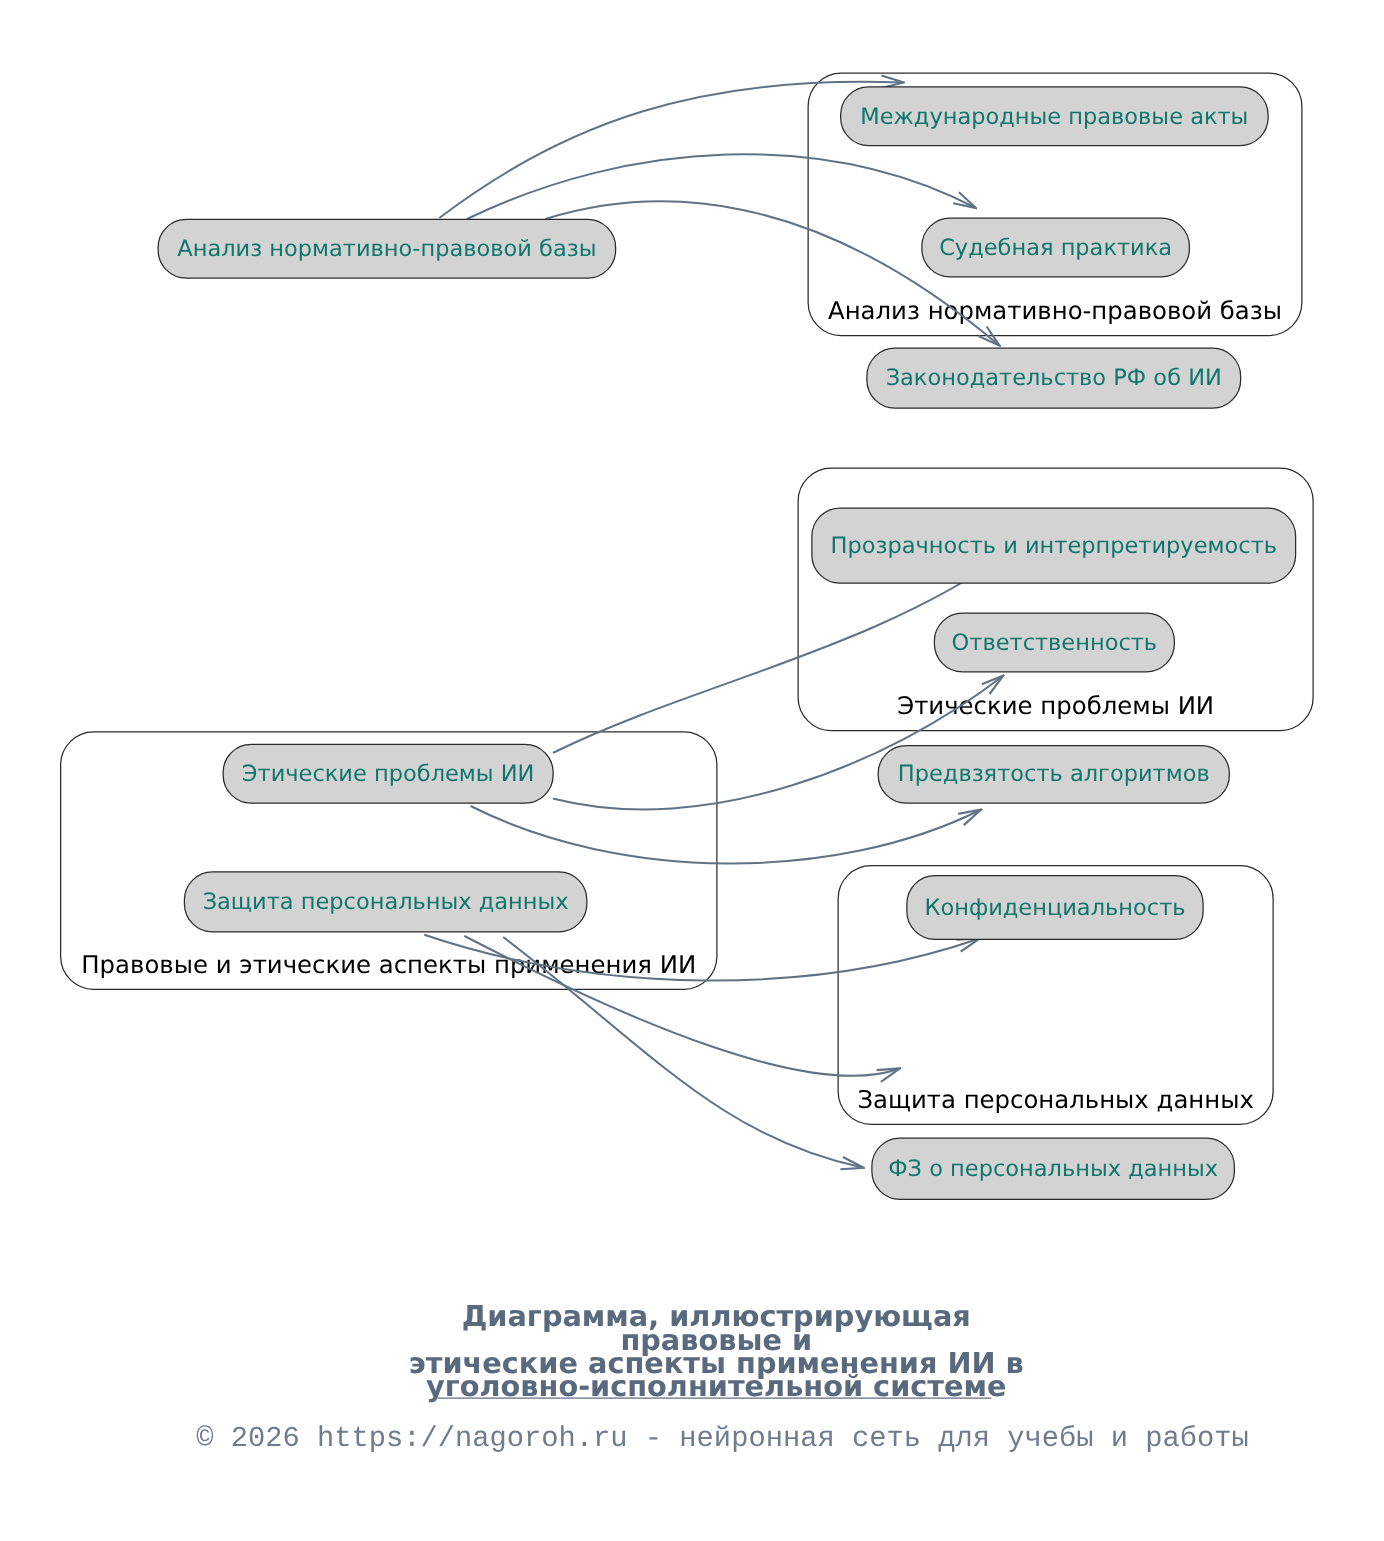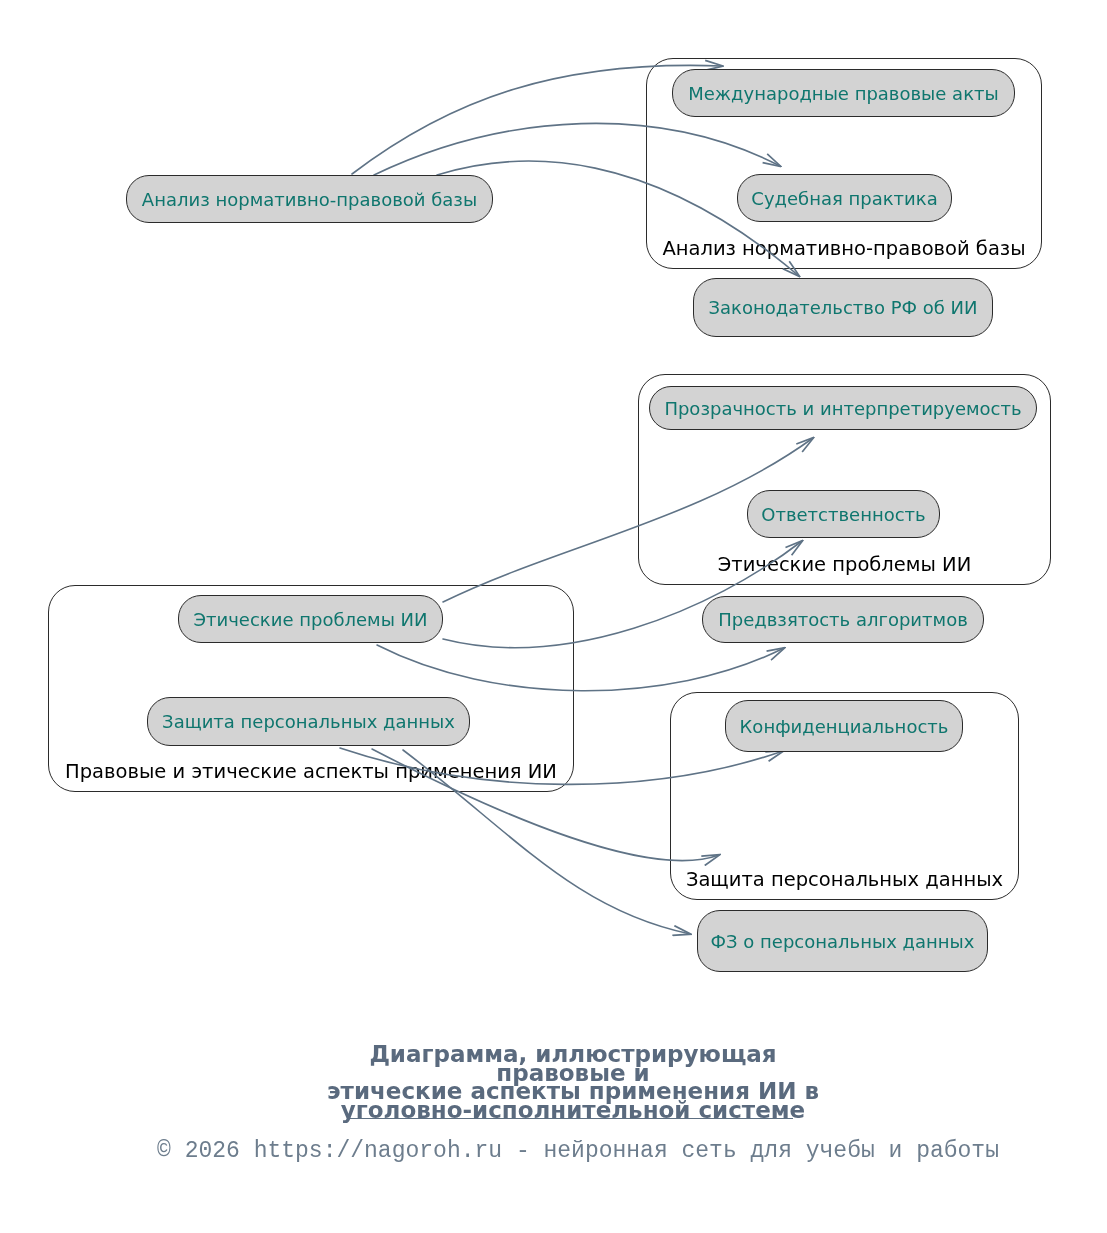--- a/index.html
+++ b/index.html
@@ -43,29 +43,29 @@
     font-size: 18px;
     color: #0f766e;
     white-space: nowrap;
     box-sizing: border-box;
     z-index: 3;
   }
   
   #n-analiz-left       { left:126px; top:175px; width:367px; height:48px; }
   #n-mezhdunarodnye    { left:672px; top:69px;  width:343px; height:48px; }
   #n-sudebnaya         { left:737px; top:174px; width:215px; height:48px; }
-  #n-zakonodatelstvo   { left:693px; top:278px; width:300px; height:59px; }
-  #n-prozrachnost      { left:649px; top:386px; width:388px; height:44px; }
+  #n-zakonodatelstvo   { left:693px; top:278px; width:300px; height:49px; }
+  #n-prozrachnost      { left:649px; top:406px; width:388px; height:61px; }
   #n-otvetstvennost    { left:747px; top:490px; width:193px; height:48px; }
   #n-predvzyatost      { left:702px; top:596px; width:282px; height:47px; }
   #n-eticheskie        { left:178px; top:595px; width:265px; height:48px; }
   #n-zashchita         { left:147px; top:697px; width:323px; height:49px; }
   #n-konfidencialnost  { left:725px; top:700px; width:238px; height:52px; }
   #n-prava-subektov    { left:708px; top:807px; width:269px; height:48px; }
-  #n-fz-personalnye    { left:697px; top:910px; width:291px; height:62px;text-align:right; }
+  #n-fz-personalnye    { left:697px; top:910px; width:291px; height:50px;text-align:right; }
   
   #c-analiz            { left:646px; top:58px;  width:394px; height:209px; }
   #c-eticheskie        { left:638px; top:374px; width:411px; height:209px; }
   #c-pravovye         { left:48px;  top:585px; width:524px; height:205px; }
   #c-zashchita         { left:670px; top:692px; width:347px; height:206px; }
 
   .footer-title {
     position: absolute;
     left: 323px; top: 1045px; width: 500px;
     text-align: center;

